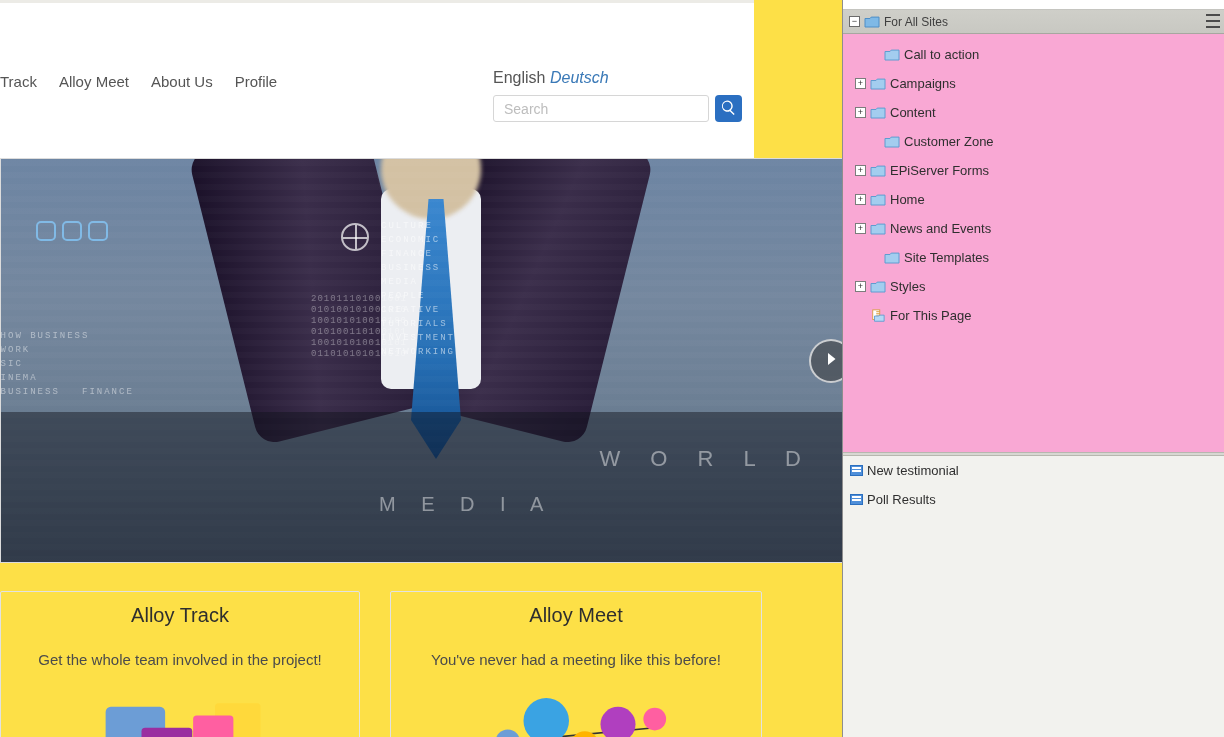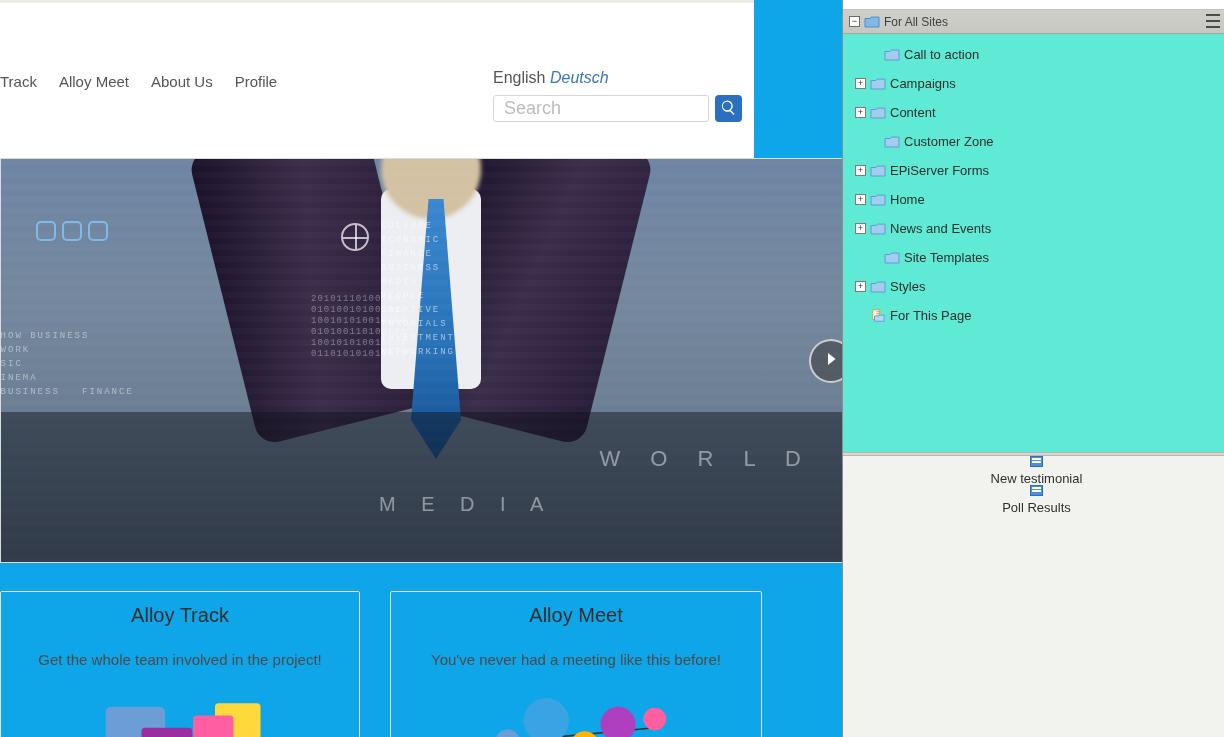--- a/index.html
+++ b/index.html
@@ -14,21 +14,21 @@
   .app {
     display: flex;
     width: 1224px;
     height: 737px;
     position: relative;
   }
   
   .preview-wrap {
     width: 842px;
     height: 100%;
-    background: #0ea5e9;
+    background: #fde047;
     overflow: hidden;
     position: relative;
   }
   .preview-canvas {
     width: 754px;
     height: 100%;
     position: relative;
     border-top: 3px solid #ecebe6;
   }
   .site-header {
@@ -61,21 +61,21 @@
     display: flex;
     gap: 6px;
     align-items: center;
   }
   .search-row input {
     width: 216px;
     height: 27px;
     padding: 4px 10px;
     border: 1px solid #d6d6d6;
     border-radius: 3px;
-    font-size: 18px;
+    font-size: 14px;
     color: #888;
     outline: none;
   }
   .search-row input::placeholder { color: #bdbdbd; }
   .search-btn {
     width: 27px; height: 27px;
     background: #2b6fc1;
     border-radius: 4px;
     display: flex; align-items: center; justify-content: center;
     cursor: pointer;
@@ -283,21 +283,21 @@
     position: absolute; right: 4px; top: 4px;
     width: 14px; height: 14px;
     display: flex; flex-direction: column; justify-content: space-between;
     cursor: pointer;
   }
   .panel-head .menu span { height: 2px; background: #4b4b4b; }
 
   .tree {
     flex: 0 0 auto;
     padding: 6px 0;
-    background: #5eead4;
+    background: #f9a8d4;
     overflow: auto;
     min-height: 418px;
   }
   .tree-row {
     display: flex; align-items: center;
     height: 29px;
     padding-left: 12px;
     gap: 4px;
     color: #2f2f2f;
     font-size: 13px;
@@ -319,21 +319,21 @@
   .folder-icon svg { width: 16px; height: 16px; display: block; }
   .page-icon {
     width: 16px; height: 16px;
     display: inline-flex; align-items: center; justify-content: center;
   }
   .page-icon svg { width: 14px; height: 14px; }
 
   .panel-divider { height: 4px; background: #d8d8d2; border-top: 1px solid #b7b7af; border-bottom: 1px solid #b7b7af; cursor: row-resize; }
 
   .panel-lower { flex: 1; overflow: auto; }
-  .panel-lower .tree-row { padding-left: 6px; flex-direction: column; }
+  .panel-lower .tree-row { padding-left: 6px; }
   .block-icon {
     width: 14px; height: 14px;
     display: inline-flex; align-items: center; justify-content: center;
   }
   .block-icon span {
     width: 13px; height: 11px;
     background: #4f8fd9;
     border: 1px solid #2b6fbf;
     position: relative;
   }

